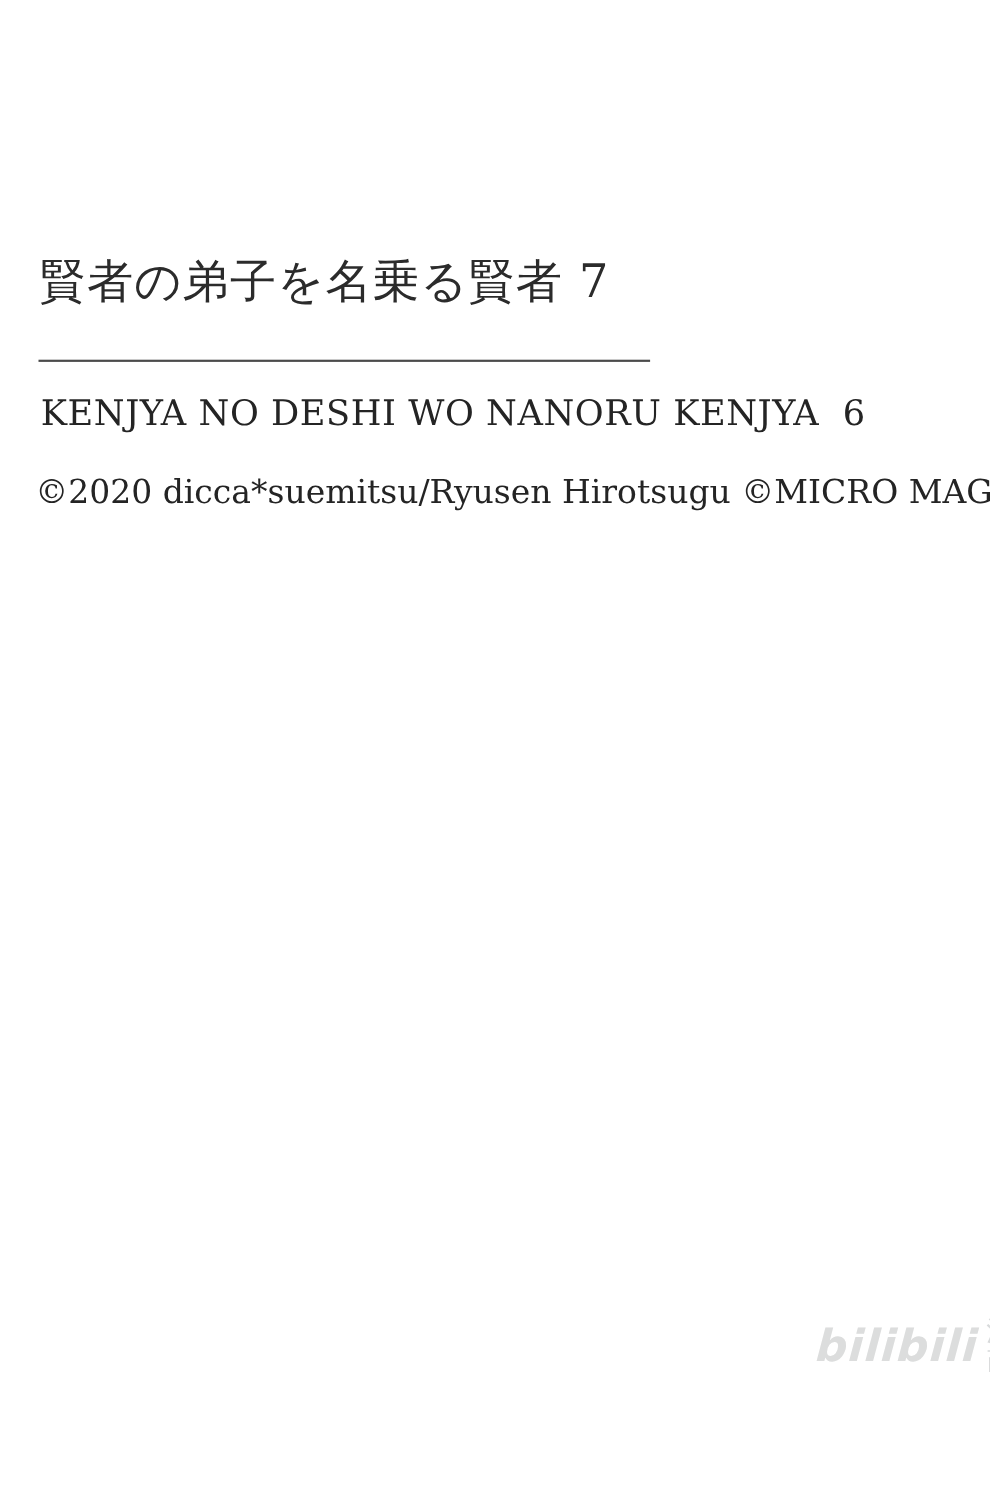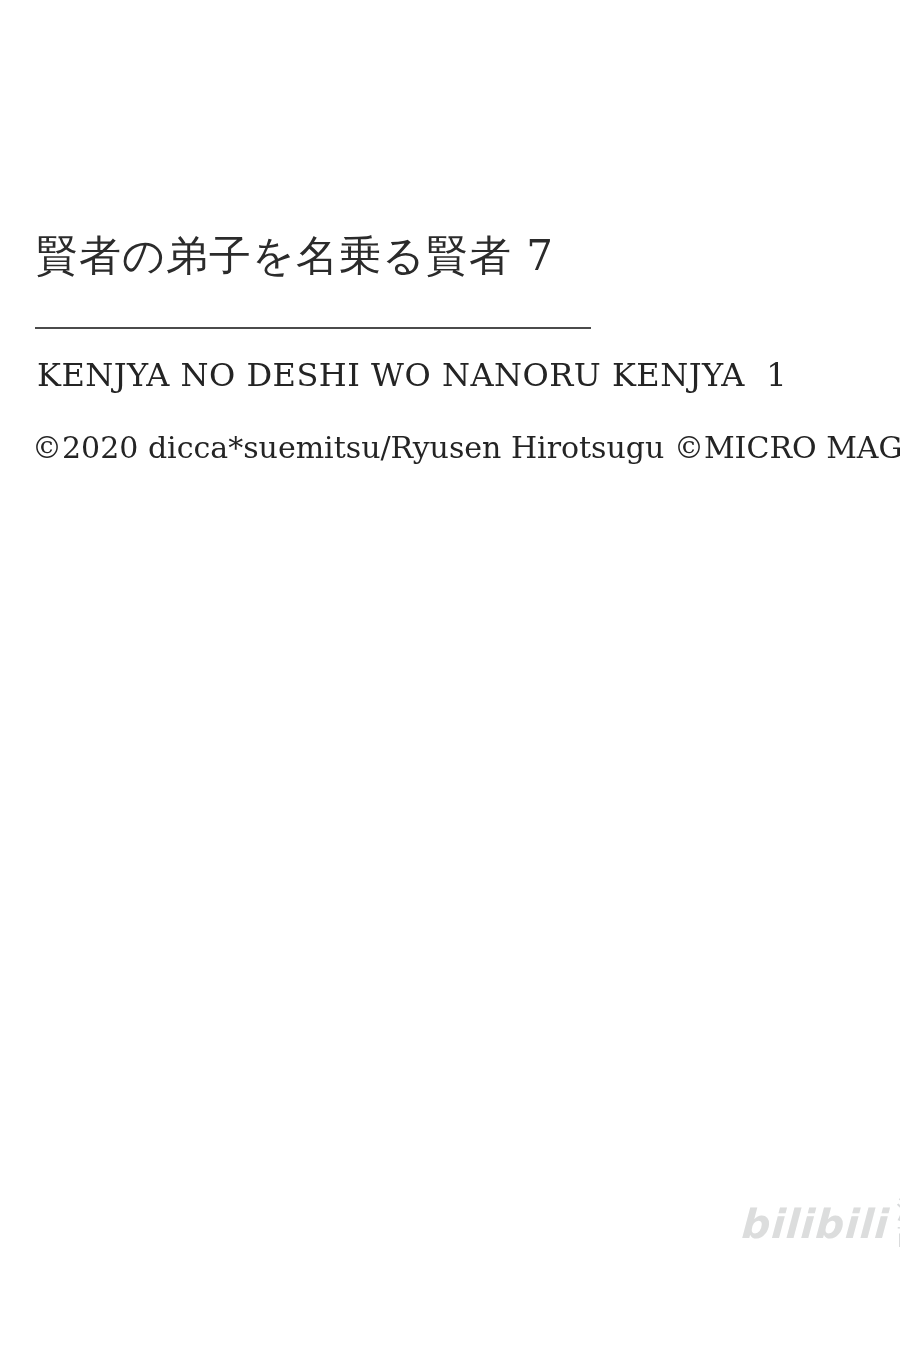--- a/index.html
+++ b/index.html
@@ -92,21 +92,21 @@
 </style>
 </head>
 <body>
 
 <div class="page">
 
   <h1 class="title-jp">賢者の弟子を名乗る賢者 7</h1>
 
   <div class="divider"></div>
 
-  <div class="title-romaji">KENJYA NO DESHI WO NANORU KENJYA  1</div>
+  <div class="title-romaji">KENJYA NO DESHI WO NANORU KENJYA  6</div>
 
   <div class="copyright-line">©2020 dicca*suemitsu/Ryusen Hirotsugu ©MICRO MAGAZINE</div>
 
   <div class="watermark">
     <span class="watermark-logo">bilibili</span>
     <span class="watermark-suffix">
       <span>漫</span>
       <span>画</span>
     </span>
   </div>

